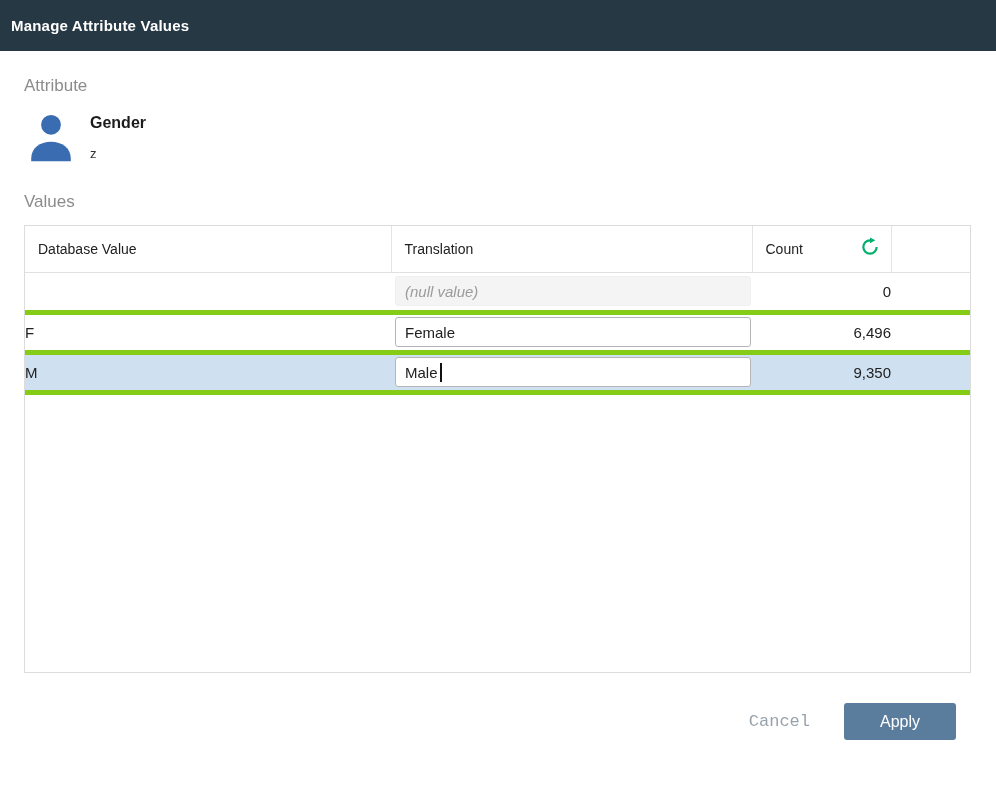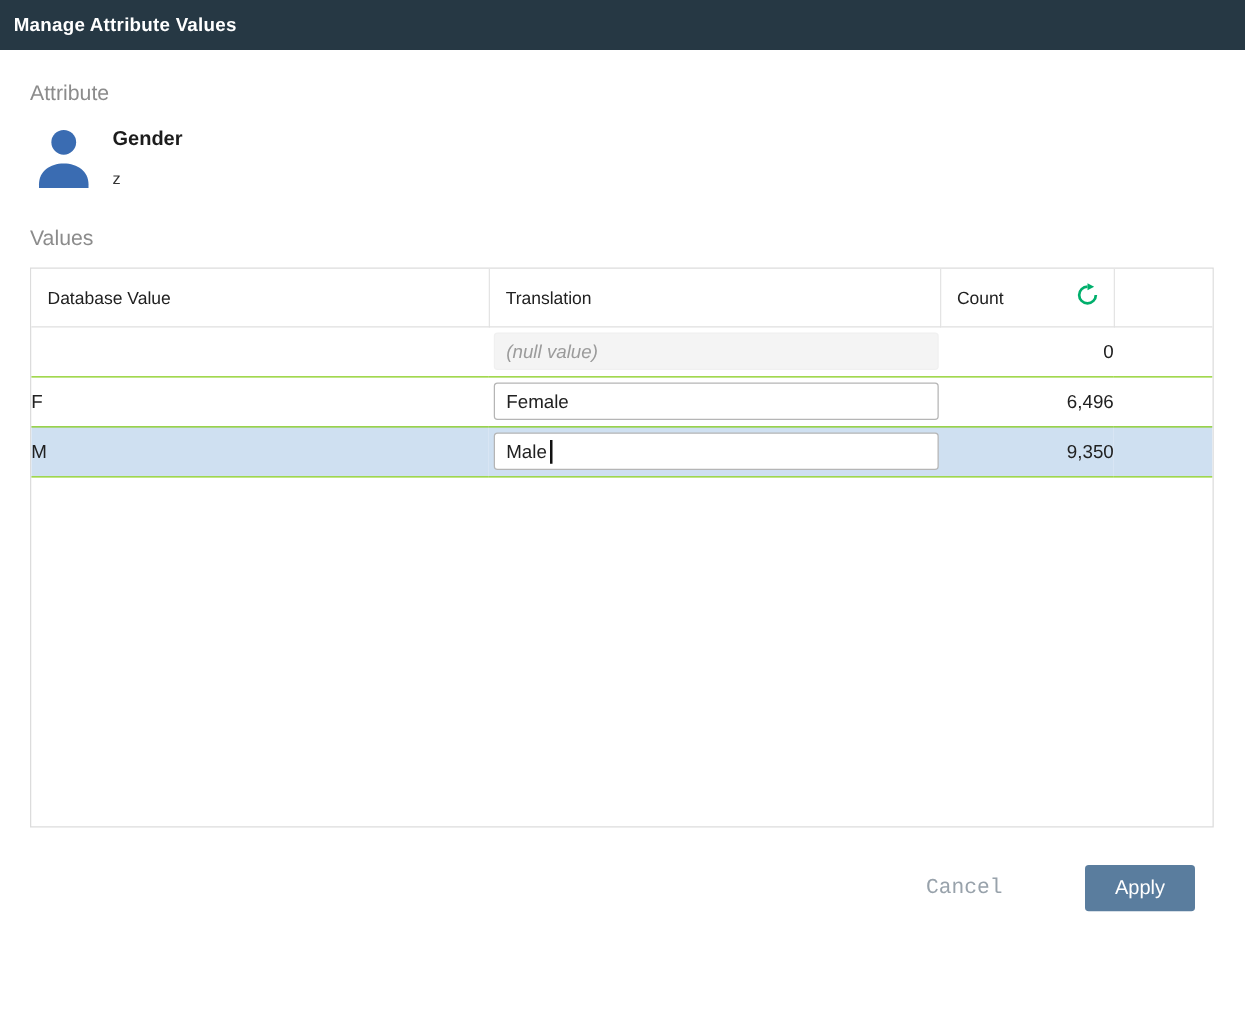--- a/index.html
+++ b/index.html
@@ -3,21 +3,21 @@
 <meta charset="utf-8">
 <style>
   * { margin: 0; padding: 0; box-sizing: border-box; }
   html, body {
     width: 996px; height: 811px;
     background: #ffffff;
     font-family: "Liberation Sans", sans-serif;
     overflow: hidden;
   }
   .titlebar {
-    height: 40px;
+    height: 51px;
     background: #263844;
     color: #ffffff;
     display: flex;
     align-items: center;
     padding-left: 11px;
     font-size: 15px;
     font-weight: bold;
     letter-spacing: 0.2px;
   }
   .content {
@@ -87,21 +87,21 @@
     width: 22px; height: 22px;
     border: none; background: transparent;
     cursor: pointer;
     display: flex; align-items: center; justify-content: center;
     padding: 0;
   }
   .values-table td {
     height: 40px;
     font-size: 15px;
     color: #212121;
-    border-bottom: 1px solid #84cc16;
+    border-bottom: 5px solid #84cc16;
     padding: 0;
     vertical-align: middle;
   }
   .td-dbvalue { padding-left: 14px; }
   .td-count { text-align: right; padding-right: 10px; }
   tr.row-selected td { background: #cfe0f1; }
   .input-wrap {
     position: relative;
     margin: 0 1px 0 4px;
   }
@@ -146,30 +146,29 @@
   .cancel-link {
     background: transparent;
     border: none;
     color: #98a2ab;
     font-size: 17px;
     font-family: Liberation Mono, monospace;
     cursor: pointer;
     margin-right: 34px;
   }
   .apply-btn {
-    width: 88px;
+    width: 112px;
     height: 37px;
     background: #5a7d9e;
     border: none;
     border-radius: 3px;
     color: #ffffff;
     font-size: 16px;
     font-family: "Liberation Sans", sans-serif;
     cursor: pointer;
-    margin-left: 32px;
   }
 </style>
 </head>
 <body>
 
 <div class="titlebar">
   <span>Manage Attribute Values</span>
 </div>
 
 <div class="content">

